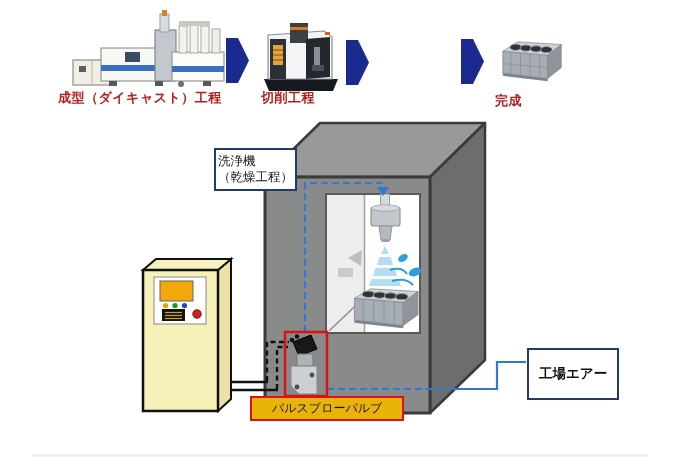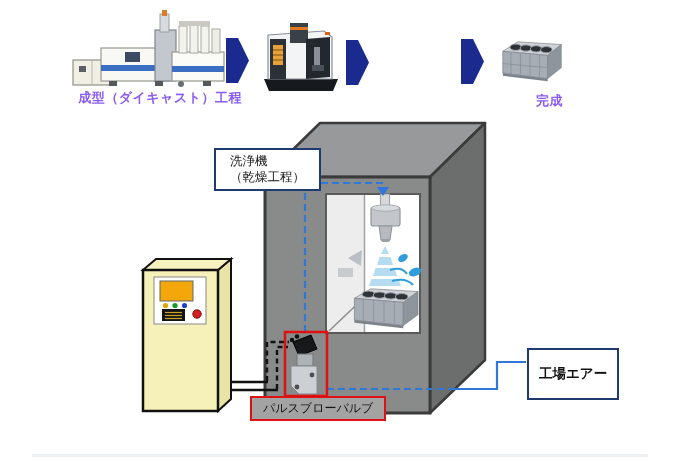--- a/index.html
+++ b/index.html
@@ -2,32 +2,32 @@
 <html><head>
 <meta charset="utf-8">
 <style>
   html,body{margin:0;padding:0;background:#fff;}
   #stage{
     position:relative;width:677px;height:462px;background:#ffffff;overflow:hidden;
     font-family:"Liberation Sans","DejaVu Sans",sans-serif;color:#111;
   }
   .abs{position:absolute;}
   .step-label{
-    position:absolute;text-align:right;font-size:13px;font-weight:600;
-    letter-spacing:0.5px;color:#8b5cf6;white-space:nowrap;
+    position:absolute;text-align:left;font-size:13px;font-weight:600;
+    letter-spacing:0.5px;color:#b91c1c;white-space:nowrap;
   }
   .callout{
     position:absolute;background:#ffffff;border:2px solid #1e3a6e;
     color:#111;z-index:30;line-height:1.3;
   }
-  #washer-callout{left:214px;top:148px;padding:3px 14px;font-size:12.5px;}
+  #washer-callout{left:214px;top:148px;padding:3px 2px;font-size:12.5px;}
   #air-callout{left:527px;top:348px;padding:15px 10px;font-size:13.5px;font-weight:600;white-space:nowrap;}
   #valve-callout{
-    position:absolute;left:250px;top:396px;background:#a3a3a3;border:2px solid #dd1111;
-    padding:2px 11px;font-size:12px;white-space:nowrap;z-index:30;color:#111;
+    position:absolute;left:250px;top:396px;background:#eab308;border:2px solid #dd1111;
+    padding:2px 20px;font-size:12px;white-space:nowrap;z-index:30;color:#111;
   }
   #wash-step-box{
     position:absolute;left:371px;top:3px;width:87px;height:101px;
     border:2.5px solid #dd1111;background:#fff;z-index:5;
   }
   #wash-step-box .step-label{left:0;right:0;bottom:1px;}
   .bottom-shadow{
     position:absolute;left:32px;top:454px;width:616px;height:3px;
     background:#eef1f3;z-index:1;
   }
@@ -77,20 +77,21 @@
       <rect x="13" y="24" width="10" height="20" fill="#e8a23c"></rect>
       <line x1="13" y1="29" x2="23" y2="29" stroke="#7a5210" stroke-width="1"></line>
       <line x1="13" y1="34" x2="23" y2="34" stroke="#7a5210" stroke-width="1"></line>
       <line x1="13" y1="39" x2="23" y2="39" stroke="#7a5210" stroke-width="1"></line>
       <polygon points="46,18 70,16 70,56 46,58" fill="#23282e"></polygon>
       <rect x="54" y="26" width="6" height="18" fill="#8a9096"></rect>
       <rect x="52" y="44" width="12" height="6" fill="#4a5058"></rect>
       <rect x="65" y="11" width="5" height="3" fill="#d8601a"></rect>
     </g>
   </svg>
+  <div class="step-label" style="left:261px;top:89px;width:80px;">切削工程</div>
 
   <svg class="abs" style="left:346px;top:40px;" width="23" height="45" viewBox="0 0 23 45">
     <polygon points="0,0 12,0 23,22.5 12,45 0,45" fill="#1b2a8f"></polygon>
   </svg>
 
 
   <svg class="abs" style="left:461px;top:39px;" width="23" height="45" viewBox="0 0 23 45">
     <polygon points="0,0 12,0 23,22.5 12,45 0,45" fill="#1b2a8f"></polygon>
   </svg>
 

